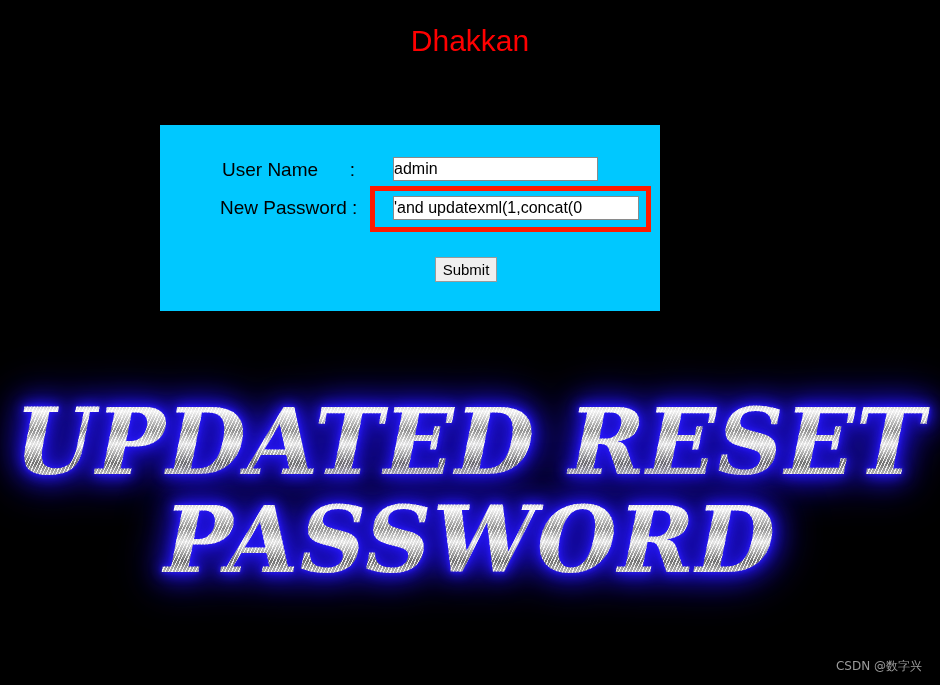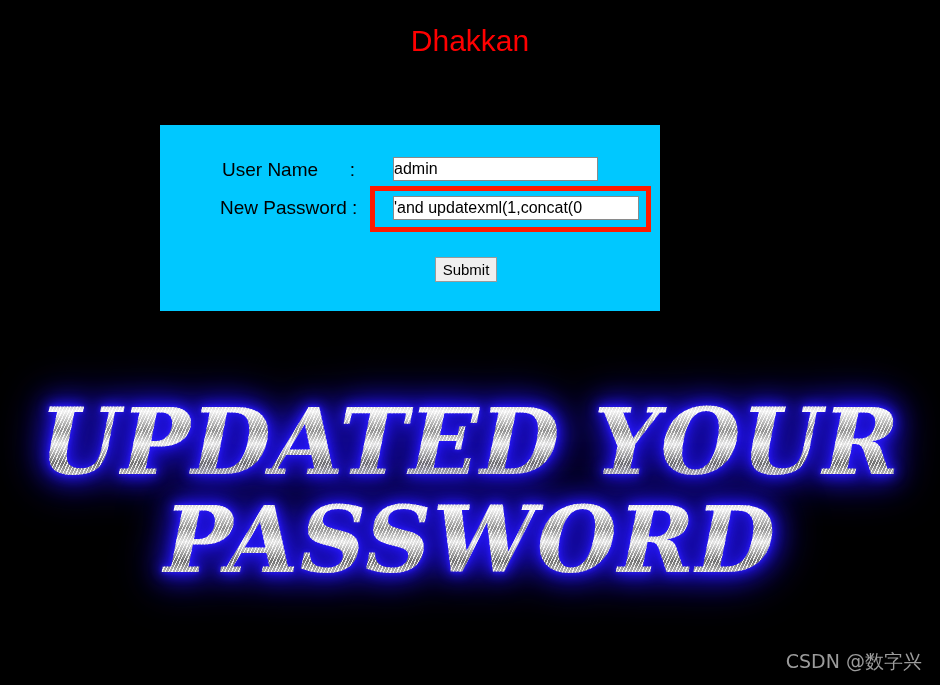--- a/index.html
+++ b/index.html
@@ -163,21 +163,21 @@
   #banner-line-1 { font-size: 92px; line-height: 92px; }
   #banner-line-2 { font-size: 92px; line-height: 96px; margin-top: 2px; }
   #banner-line-3 { font-size: 92px; line-height: 96px; margin-top: 2px; }
 
   
   #watermark {
     position: absolute;
     right: 18px;
     bottom: 10px;
     color: #9b9b9b;
-    font-size: 19px;
+    font-size: 12px;
     font-family: "DejaVu Sans", sans-serif;
     white-space: nowrap;
   }
 </style>
 </head>
 <body>
 
 <div id="header-block">
   <span id="page-subtitle">Dhakkan</span>
 </div>
@@ -193,17 +193,17 @@
     <span class="field-label" id="label-password">New Password :</span>
     <input class="text-input" id="password-input" type="text" value="'and updatexml(1,concat(0" style="">
   </div>
 
   <div id="annotation-box"></div>
 
   <button id="submit-button">Submit</button>
 </div>
 
 <div id="success-banner">
-  <span class="banner-line" id="banner-line-2">UPDATED YOUR</span>
+  <span class="banner-line" id="banner-line-2">UPDATED RESET</span>
   <span class="banner-line" id="banner-line-3">PASSWORD</span>
 </div>
 
 <div id="watermark">CSDN @数字兴</div>
 
 </body></html>

